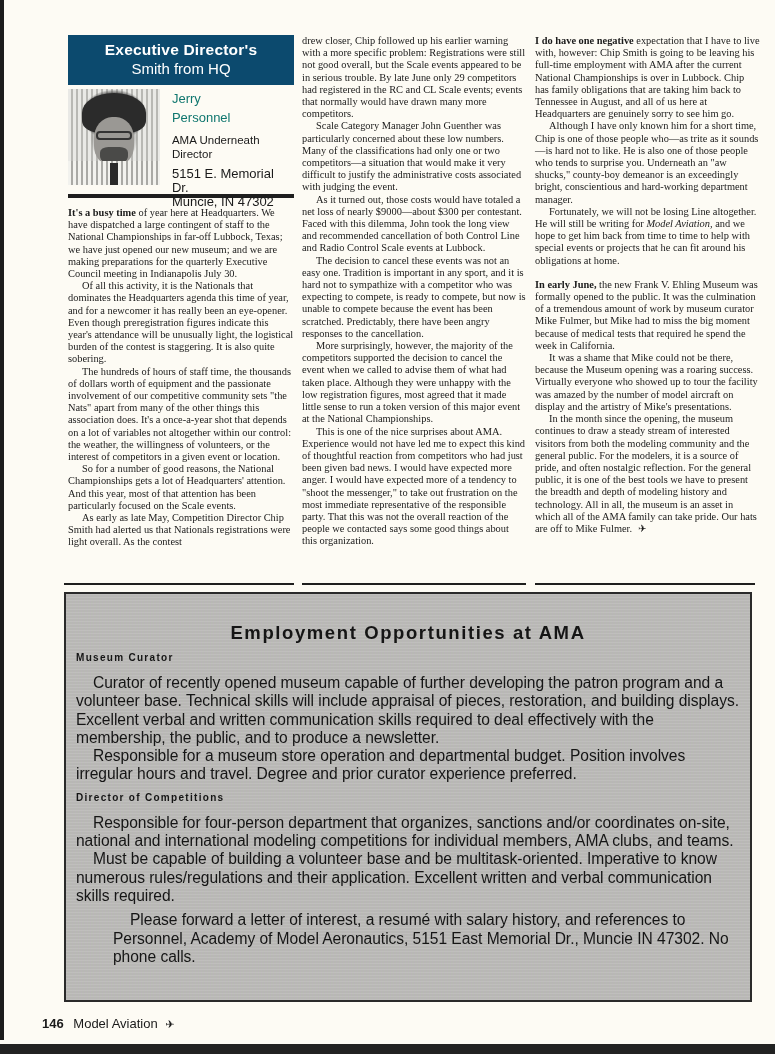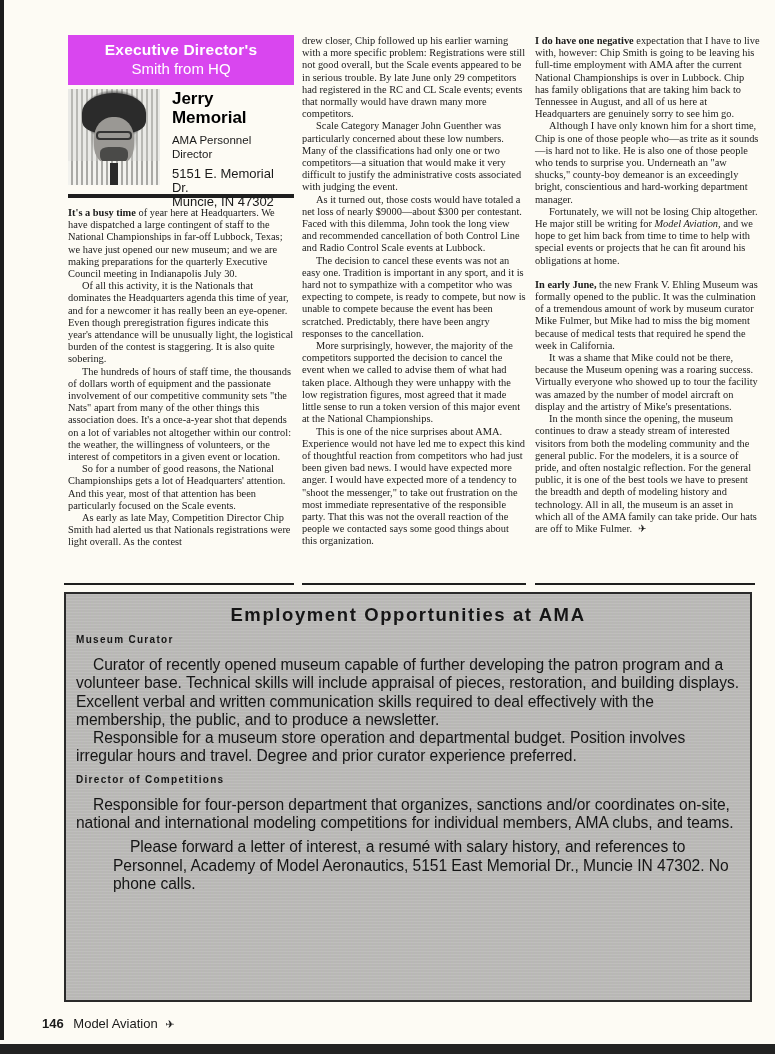--- a/index.html
+++ b/index.html
@@ -16,21 +16,21 @@
     }
     .bottom-edge {
       position: absolute; left: 0; bottom: 0; width: 775px; height: 10px;
       background: #222;
     }
     
     .header-box {
       position: absolute; left: 68px; top: 35px; width: 226px;
     }
     .header-banner {
-      background: #d946ef;
+      background: #0c4a6e;
       color: #fff;
       text-align: center;
       font-family: "Liberation Sans", sans-serif;
       font-weight: bold;
       padding: 5px 4px 6px;
       height: 50px;
     }
     .header-banner .line1 { font-size: 15.5px; line-height: 19px; letter-spacing: 0.2px; }
     .header-banner .line2 { font-size: 15px; line-height: 19px; font-weight: normal; }
     .profile {
@@ -71,21 +71,21 @@
       background: repeating-linear-gradient(90deg, #f2f2ee 0 3px, #a9a9a5 3px 5px);
     }
     .photo .tie {
       position: absolute; left: 42px; bottom: 0; width: 8px; height: 22px;
       background: #2a2a2a;
     }
     .profile-info {
       padding-left: 12px;
       font-family: "Liberation Sans", sans-serif;
     }
-    .profile-name { font-size: 17px; font-weight: bold; line-height: 19px; color: #000000; }
+    .profile-name { font-size: 13px; font-weight: normal; line-height: 19px; color: #0f766e; }
     .profile-role { font-size: 11.5px; line-height: 14px; margin-top: 6px; }
     .profile-address { font-size: 13px; line-height: 14px; margin-top: 6px; }
     .header-rule {
       height: 4px; background: #1e1e1e; margin-top: 4px;
     }
 
     
     .col {
       position: absolute;
       font-size: 10.4px;
@@ -110,21 +110,21 @@
     .employment {
       position: absolute;
       left: 64px; top: 592px; width: 688px; height: 410px;
       border: 2px solid #2a2a2a;
       background-color: #b8b8b4;
       background-image:
         repeating-linear-gradient(0deg, rgba(255,255,255,0.10) 0 1px, transparent 1px 3px),
         repeating-linear-gradient(90deg, rgba(190,170,200,0.14) 0 1px, transparent 1px 3px);
       font-family: "Liberation Sans", sans-serif;
       color: #151515;
-      padding: 9px 10px 0 10px;
+      padding: 27px 10px 0 10px;
     }
     .employment-title {
       text-align: center;
       font-size: 18.5px;
       font-weight: bold;
       letter-spacing: 1.6px;
       line-height: 22px;
       margin-top: 1px;
     }
     .job-title {
@@ -169,24 +169,24 @@
       <div class="hair"></div>
       <div class="face"></div>
       <div class="glasses"></div>
       <div class="beard"></div>
       <div class="shirt"></div>
       <div class="tie"></div>
     </div>
     <div class="profile-info">
       <div class="profile-name">
         <div>Jerry</div>
-        <div>Memorial</div>
+        <div>Personnel</div>
       </div>
       <div class="profile-role">
-        <div>AMA Personnel</div>
+        <div>AMA Underneath</div>
         <div>Director</div>
       </div>
       <div class="profile-address">
         <div>5151 E. Memorial Dr.</div>
         <div>Muncie, IN 47302</div>
       </div>
     </div>
   </div>
   <div class="header-rule"></div>
 </div>
@@ -204,21 +204,21 @@
   <p>Scale Category Manager John Guenther was particularly concerned about these low numbers. Many of the classifications had only one or two competitors—a situation that would make it very difficult to justify the administrative costs associated with judging the event.</p>
   <p>As it turned out, those costs would have totaled a net loss of nearly $9000—about $300 per contestant. Faced with this dilemma, John took the long view and recommended cancellation of both Control Line and Radio Control Scale events at Lubbock.</p>
   <p>The decision to cancel these events was not an easy one. Tradition is important in any sport, and it is hard not to sympathize with a competitor who was expecting to compete, is ready to compete, but now is unable to compete because the event has been scratched. Predictably, there have been angry responses to the cancellation.</p>
   <p>More surprisingly, however, the majority of the competitors supported the decision to cancel the event when we called to advise them of what had taken place. Although they were unhappy with the low registration figures, most agreed that it made little sense to run a token version of this major event at the National Championships.</p>
   <p>This is one of the nice surprises about AMA. Experience would not have led me to expect this kind of thoughtful reaction from competitors who had just been given bad news. I would have expected more anger. I would have expected more of a tendency to "shoot the messenger," to take out frustration on the most immediate representative of the responsible party. That this was not the overall reaction of the people we contacted says some good things about this organization.</p>
 </div>
 
 <div class="col col3">
   <p class="noindent"><span class="lead">I do have one negative</span><span> expectation that I have to live with, however: Chip Smith is going to be leaving his full-time employment with AMA after the current National Championships is over in Lubbock. Chip has family obligations that are taking him back to Tennessee in August, and all of us here at Headquarters are genuinely sorry to see him go.</span></p>
   <p>Although I have only known him for a short time, Chip is one of those people who—as trite as it sounds—is hard not to like. He is also one of those people who tends to surprise you. Underneath an "aw shucks," county-boy demeanor is an exceedingly bright, conscientious and hard-working department manager.</p>
-  <p><span>Fortunately, we will not be losing Chip altogether. He major still be writing for </span><em>Model Aviation,</em><span> and we hope to get him back from time to time to help with special events or projects that he can fit around his obligations at home.</span></p>
+  <p><span>Fortunately, we will not be losing Line altogether. He will still be writing for </span><em>Model Aviation,</em><span> and we hope to get him back from time to time to help with special events or projects that he can fit around his obligations at home.</span></p>
   <div class="gap"></div>
   <p class="noindent"><span class="lead">In early June,</span><span> the new Frank V. Ehling Museum was formally opened to the public. It was the culmination of a tremendous amount of work by museum curator Mike Fulmer, but Mike had to miss the big moment because of medical tests that required he spend the week in California.</span></p>
   <p>It was a shame that Mike could not be there, because the Museum opening was a roaring success. Virtually everyone who showed up to tour the facility was amazed by the number of model aircraft on display and the artistry of Mike's presentations.</p>
   <p><span>In the month since the opening, the museum continues to draw a steady stream of interested visitors from both the modeling community and the general public. For the modelers, it is a source of pride, and often nostalgic reflection. For the general public, it is one of the best tools we have to present the breadth and depth of modeling history and technology. All in all, the museum is an asset in which all of the AMA family can take pride. Our hats are off to Mike Fulmer.</span><span class="end-mark">✈</span></p>
 </div>
 
 <div class="rule-bottom" style="left:64px;width:230px;"></div>
 <div class="rule-bottom" style="left:302px;width:224px;"></div>
 <div class="rule-bottom" style="left:535px;width:220px;"></div>
 
@@ -227,20 +227,21 @@
 
   <div class="job-section">
     <div class="job-title">Museum Curator</div>
     <div class="job-para">Curator of recently opened museum capable of further developing the patron program and a volunteer base. Technical skills will include appraisal of pieces, restoration, and building displays. Excellent verbal and written communication skills required to deal effectively with the membership, the public, and to produce a newsletter.</div>
     <div class="job-para">Responsible for a museum store operation and departmental budget. Position involves irregular hours and travel. Degree and prior curator experience preferred.</div>
   </div>
 
   <div class="job-section">
     <div class="job-title">Director of Competitions</div>
     <div class="job-para">Responsible for four-person department that organizes, sanctions and/or coordinates on-site, national and international modeling competitions for individual members, AMA clubs, and teams.</div>
+    <div class="job-para">Must be capable of building a volunteer base and be multitask-oriented. Imperative to know numerous rules/regulations and their application. Excellent written and verbal communication skills required.</div>
   </div>
 
   <div class="job-para closing">Please forward a letter of interest, a resumé with salary history, and references to Personnel, Academy of Model Aeronautics, 5151 East Memorial Dr., Muncie IN 47302. No phone calls.</div>
 </div>
 
 <div class="footer">
   <span class="page-num">146</span>
   <span>Model Aviation</span>
   <span class="plane">✈</span>
 </div>

